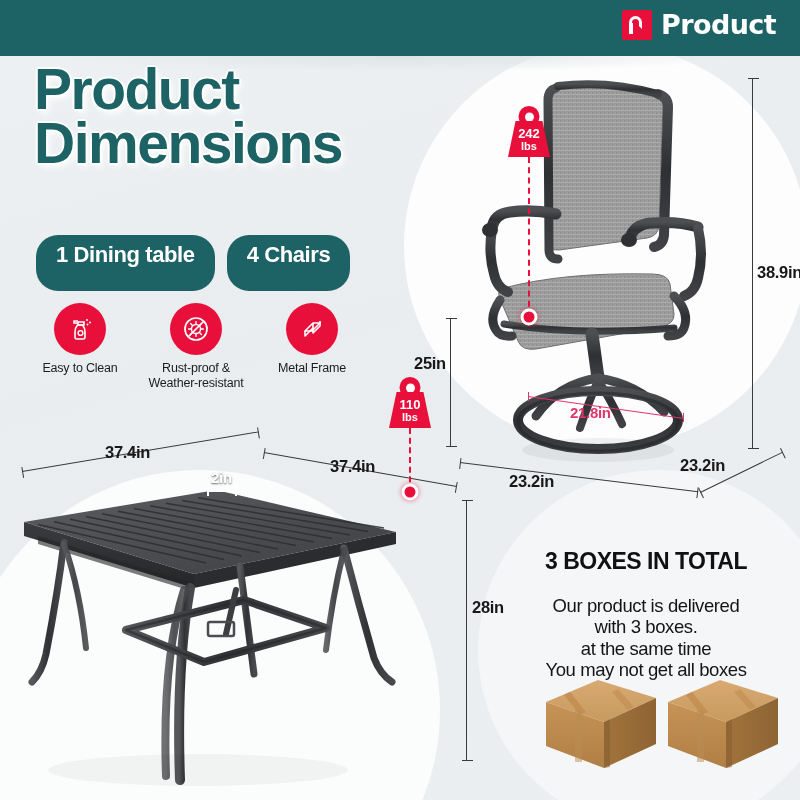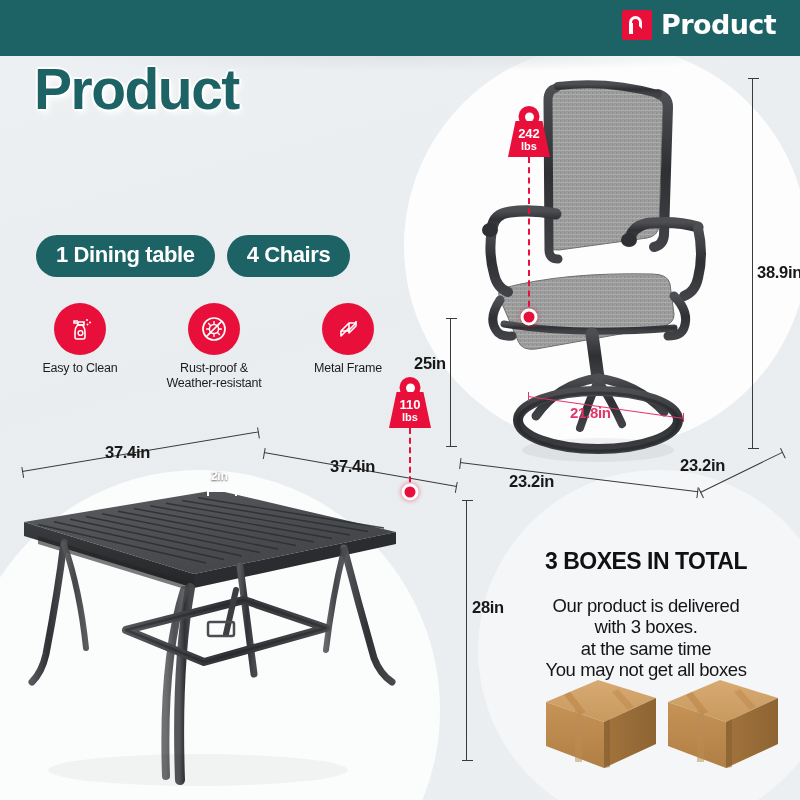--- a/index.html
+++ b/index.html
@@ -60,26 +60,26 @@
     font-size:57px;line-height:.95;font-weight:bold;color:#1d6365;
     letter-spacing:-1.5px;
     text-shadow:0 2px 0 #fff, 2px 0 0 #fff, -2px 0 0 #fff, 0 -2px 0 #fff, 3px 4px 6px rgba(255,255,255,.9);
   }
   .title span{display:block;}
 
   
   .pill-row{position:absolute;left:36px;top:235px;display:flex;gap:12px;z-index:5;}
   .pill{
     background:#1d6365;color:#fff;border-radius:22px;
-    padding:7px 20px 9px;font-size:22px;font-weight:bold;letter-spacing:-.4px;
+    padding:7px 20px 23px;font-size:22px;font-weight:bold;letter-spacing:-.4px;
     white-space:nowrap;
   }
 
   
-  .features{position:absolute;left:22px;top:303px;display:flex;gap:18px;z-index:5;}
+  .features{position:absolute;left:22px;top:303px;display:flex;z-index:5;}
   .feature{width:116px;display:flex;flex-direction:column;align-items:center;}
   .feat-circle{
     width:52px;height:52px;border-radius:50%;background:#e8103a;
     display:flex;align-items:center;justify-content:center;margin-bottom:6px;
   }
   .feat-label{
     font-size:12.5px;color:#1c1c1c;text-align:center;line-height:1.22;font-weight:500;
     letter-spacing:-.2px;
   }
 
@@ -150,20 +150,21 @@
   <div class="bg-circle-boxes"></div>
 
   <div class="header-band"></div>
   <div class="logo">
     <div class="logo-mark"></div>
     <div class="logo-text">Product</div>
   </div>
 
   <div class="title">
     <span>Product</span>
+    <span>Dimensions</span>
   </div>
 
   <div class="pill-row">
     <div class="pill">1 Dining table</div>
     <div class="pill">4 Chairs</div>
   </div>
 
   <div class="features">
     <div class="feature">
       <div class="feat-circle">
@@ -356,21 +357,21 @@
 
     <polygon points="118,160 236,130 318,158 196,192" fill="none" stroke="url(#legg)" stroke-width="8" stroke-linejoin="round"></polygon>
     <polygon points="118,160 236,130 318,158 196,192" fill="none" stroke="#202224" stroke-width="2.5" stroke-linejoin="round" opacity=".5"></polygon>
 
     <path d="M228 120 l-10 44" stroke="#3b3d40" stroke-width="6" stroke-linecap="round" fill="none"></path>
     <rect x="200" y="152" width="26" height="14" rx="2" fill="none" stroke="#4a4c4f" stroke-width="2.5"></rect>
 
     <ellipse cx="190" cy="300" rx="150" ry="16" fill="#000" opacity=".04"></ellipse>
   </svg>
 
-  <div class="dim-label" style="left:211px;top:469px;font-size:12px;color:#fff;text-shadow:0 1px 2px rgba(0,0,0,.6);">2in</div>
+  <div class="dim-label" style="left:211px;top:469px;font-size:15px;color:#fff;text-shadow:0 1px 2px rgba(0,0,0,.6);">2in</div>
   <svg style="position:absolute;left:206px;top:484px;z-index:9;" width="32" height="14">
     <line x1="2" y1="2" x2="2" y2="12" stroke="#fff" stroke-width="2"></line>
     <line x1="30" y1="2" x2="30" y2="12" stroke="#fff" stroke-width="2"></line>
     <line x1="2" y1="7" x2="30" y2="7" stroke="#fff" stroke-width="2"></line>
   </svg>
 
   <div class="weight-badge" style="left:389px;top:392px;">
     <div class="wb-ring"></div>
     <div class="wb-body">
       <div class="wb-num">110</div>

